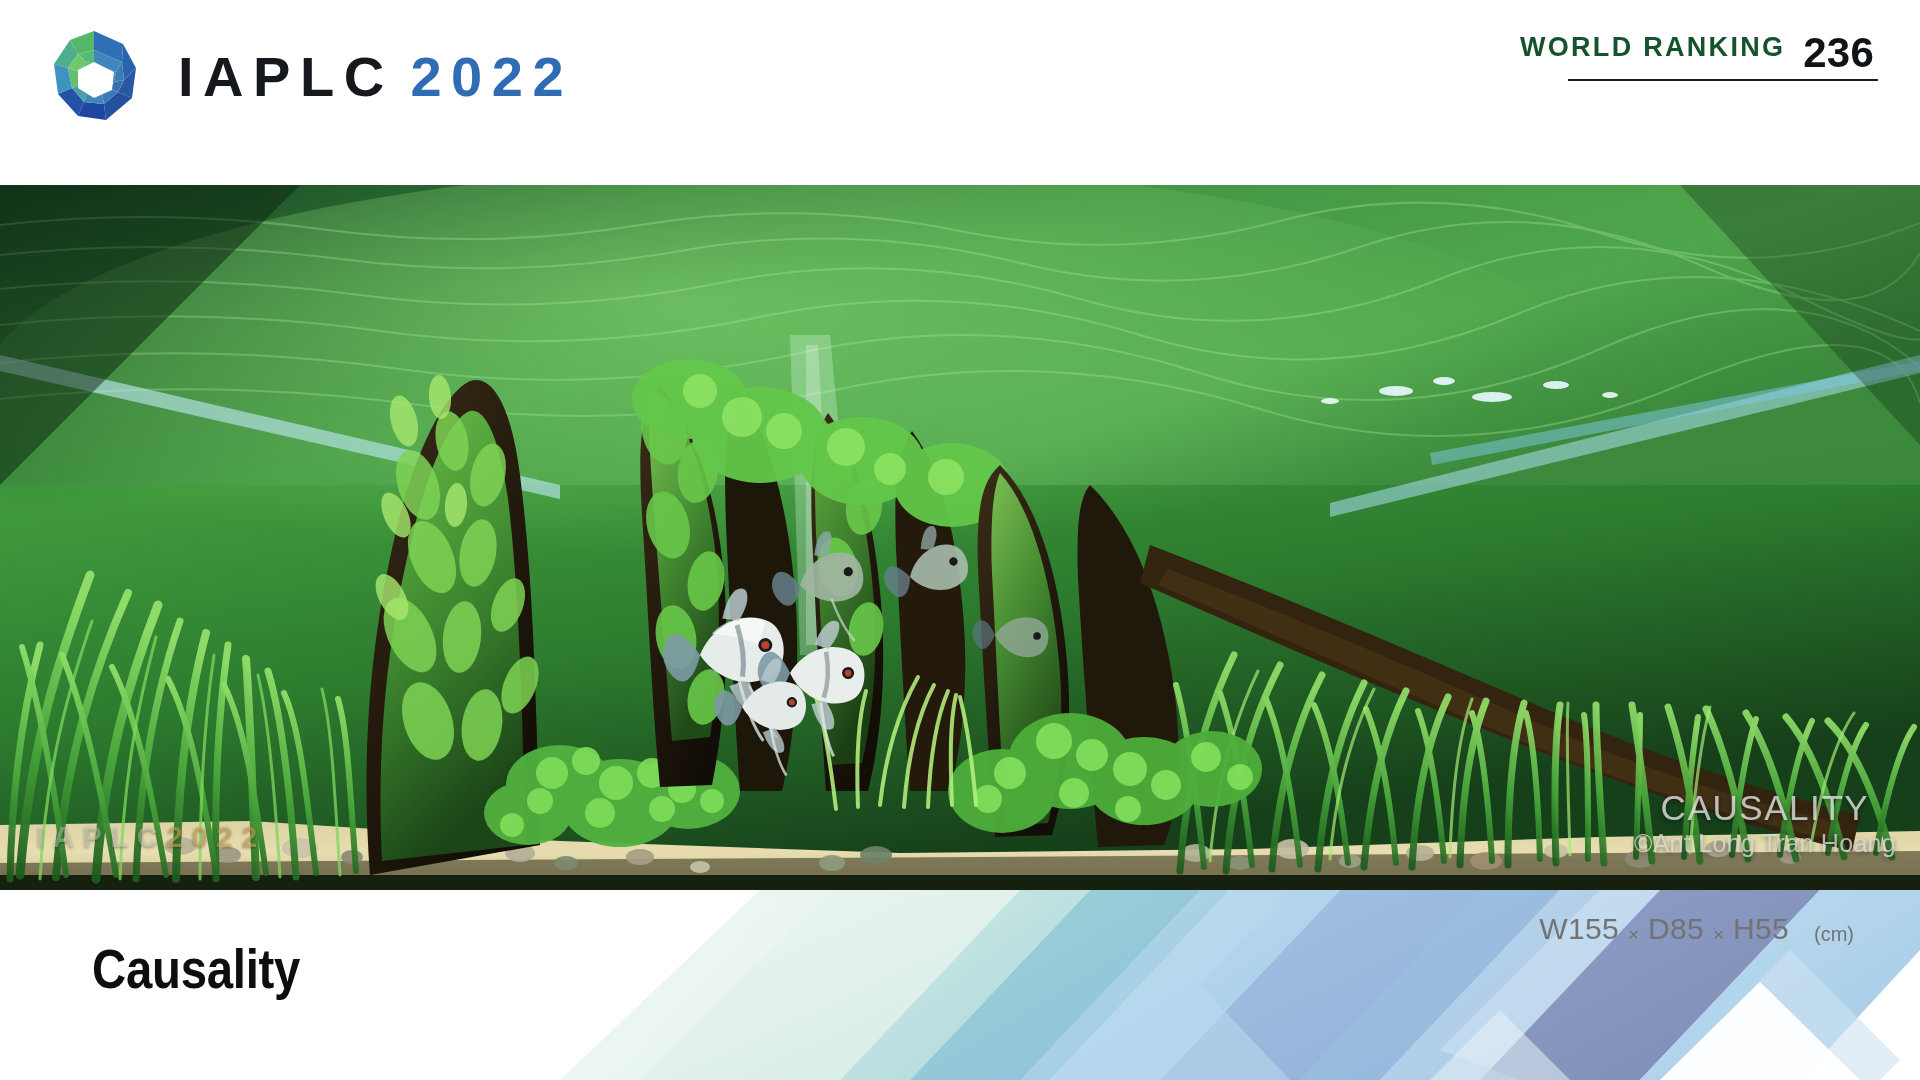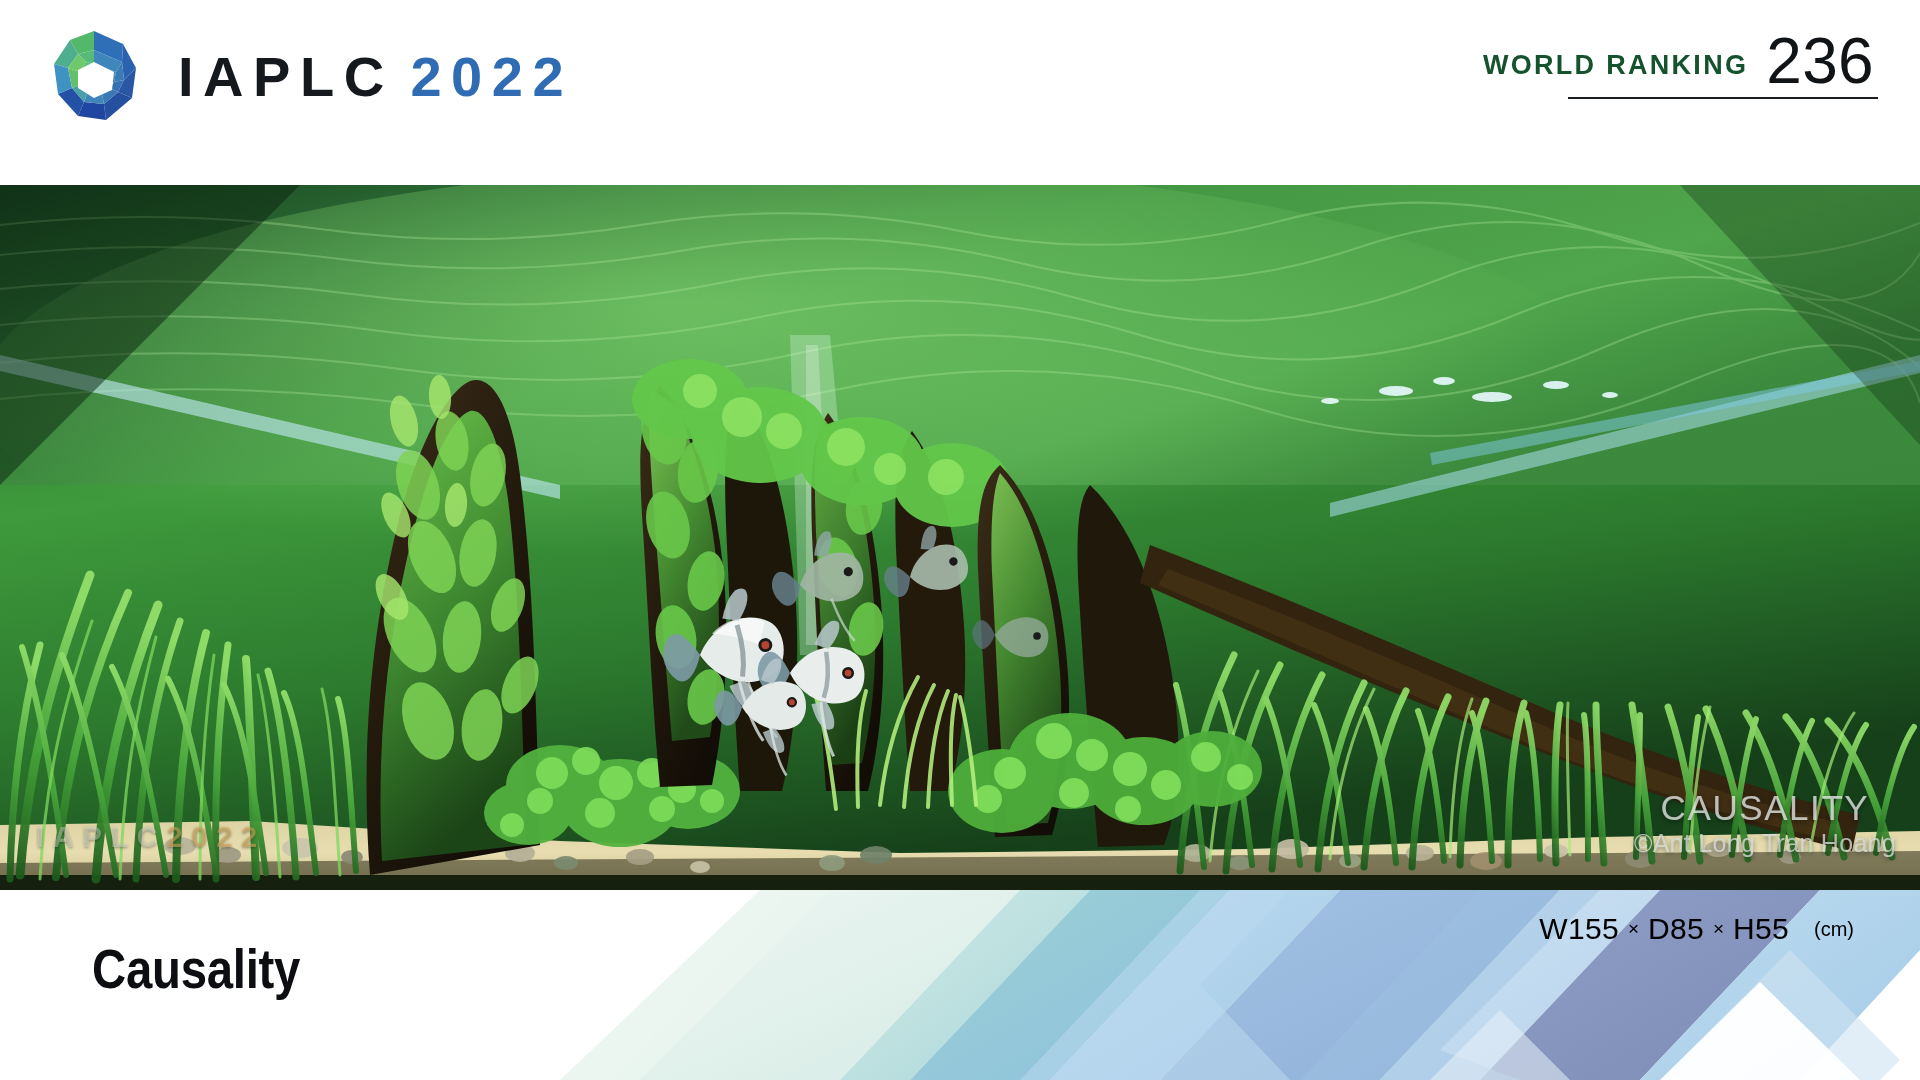--- a/index.html
+++ b/index.html
@@ -16,21 +16,21 @@
   .logo-word { margin-left:38px; display:flex; align-items:baseline; letter-spacing:0.13em; }
   .logo-iaplc { font-size:56px; font-weight:700; color:#15181c; letter-spacing:0.17em;
                 font-family:"Liberation Sans", sans-serif; }
   .logo-year  { font-size:56px; font-weight:700; color:#2f6cb4; letter-spacing:0.17em; margin-left:0.30em;
                 font-family:"Liberation Sans", sans-serif; }
 
   .ranking { position:absolute; right:42px; top:32px; text-align:right; }
   .ranking-row { display:flex; align-items:flex-end; justify-content:flex-end; gap:18px; padding:0 4px 6px 4px; }
   .ranking-label { font-size:27px; font-weight:600; letter-spacing:0.085em; color:#14532d;
                    padding-bottom:10px; white-space:nowrap; }
-  .ranking-value { font-size:64px; font-weight:400; color:#111417; line-height:0.92; letter-spacing:0.005em; }
+  .ranking-value { font-size:42px; font-weight:700; color:#111417; line-height:0.92; letter-spacing:0.005em; }
   .ranking-rule { height:2px; background:#1a1d21; width:310px; margin-left:auto; }
 
   
   .photo { position:absolute; left:0; top:185px; width:1920px; height:705px; overflow:hidden; z-index:5;
            background:#0b2a10; }
   .photo-svg { position:absolute; left:0; top:0; width:1920px; height:705px; display:block; }
 
   .wm-iaplc { position:absolute; left:36px; bottom:36px; font-size:29px; font-weight:600;
               letter-spacing:0.30em; color:rgba(226,232,214,0.42); pointer-events:none;
               text-shadow:0 1px 3px rgba(0,0,0,0.35); }
@@ -49,22 +49,22 @@
 
   
   .header-tri { position:absolute; left:1250px; top:113px; width:0; height:0;
                 border-left:70px solid transparent; border-right:70px solid transparent;
                 border-bottom:72px solid #8c9ec4; z-index:3; }
 
   .f-title { position:absolute; left:92px; top:47px; font-size:55px; font-weight:700; color:#0c0e11;
              letter-spacing:-0.005em; font-family:"Liberation Sans", sans-serif; transform:scaleX(0.86);
              transform-origin:left center; white-space:nowrap; }
 
-  .f-dims { position:absolute; right:66px; top:22px; display:flex; align-items:center; gap:9px;
-            color:#000000; white-space:nowrap; }
+  .f-dims { position:absolute; right:66px; top:22px; display:flex; align-items:flex-end; gap:9px;
+            color:#737373; white-space:nowrap; }
   .f-dims .d { font-size:30px; font-weight:400; letter-spacing:0.01em; }
   .f-dims .x { font-size:19px; font-weight:400; }
   .f-dims .u { font-size:20px; font-weight:400; margin-left:16px; }
 
   .f-credit { position:absolute; right:62px; top:85px; display:flex; align-items:center; white-space:nowrap; }
   .f-author { font-size:40px; font-weight:700; color:#0b0d10; letter-spacing:-0.004em; transform:scaleX(0.93);
               transform-origin:right center; }
   .f-sep { width:2px; height:62px; background:#2a2f36; margin:0 46px; flex:0 0 auto; }
   .f-country { font-size:40px; font-weight:700; color:#0b0d10; letter-spacing:-0.004em; transform:scaleX(0.93);
                transform-origin:left center; }

